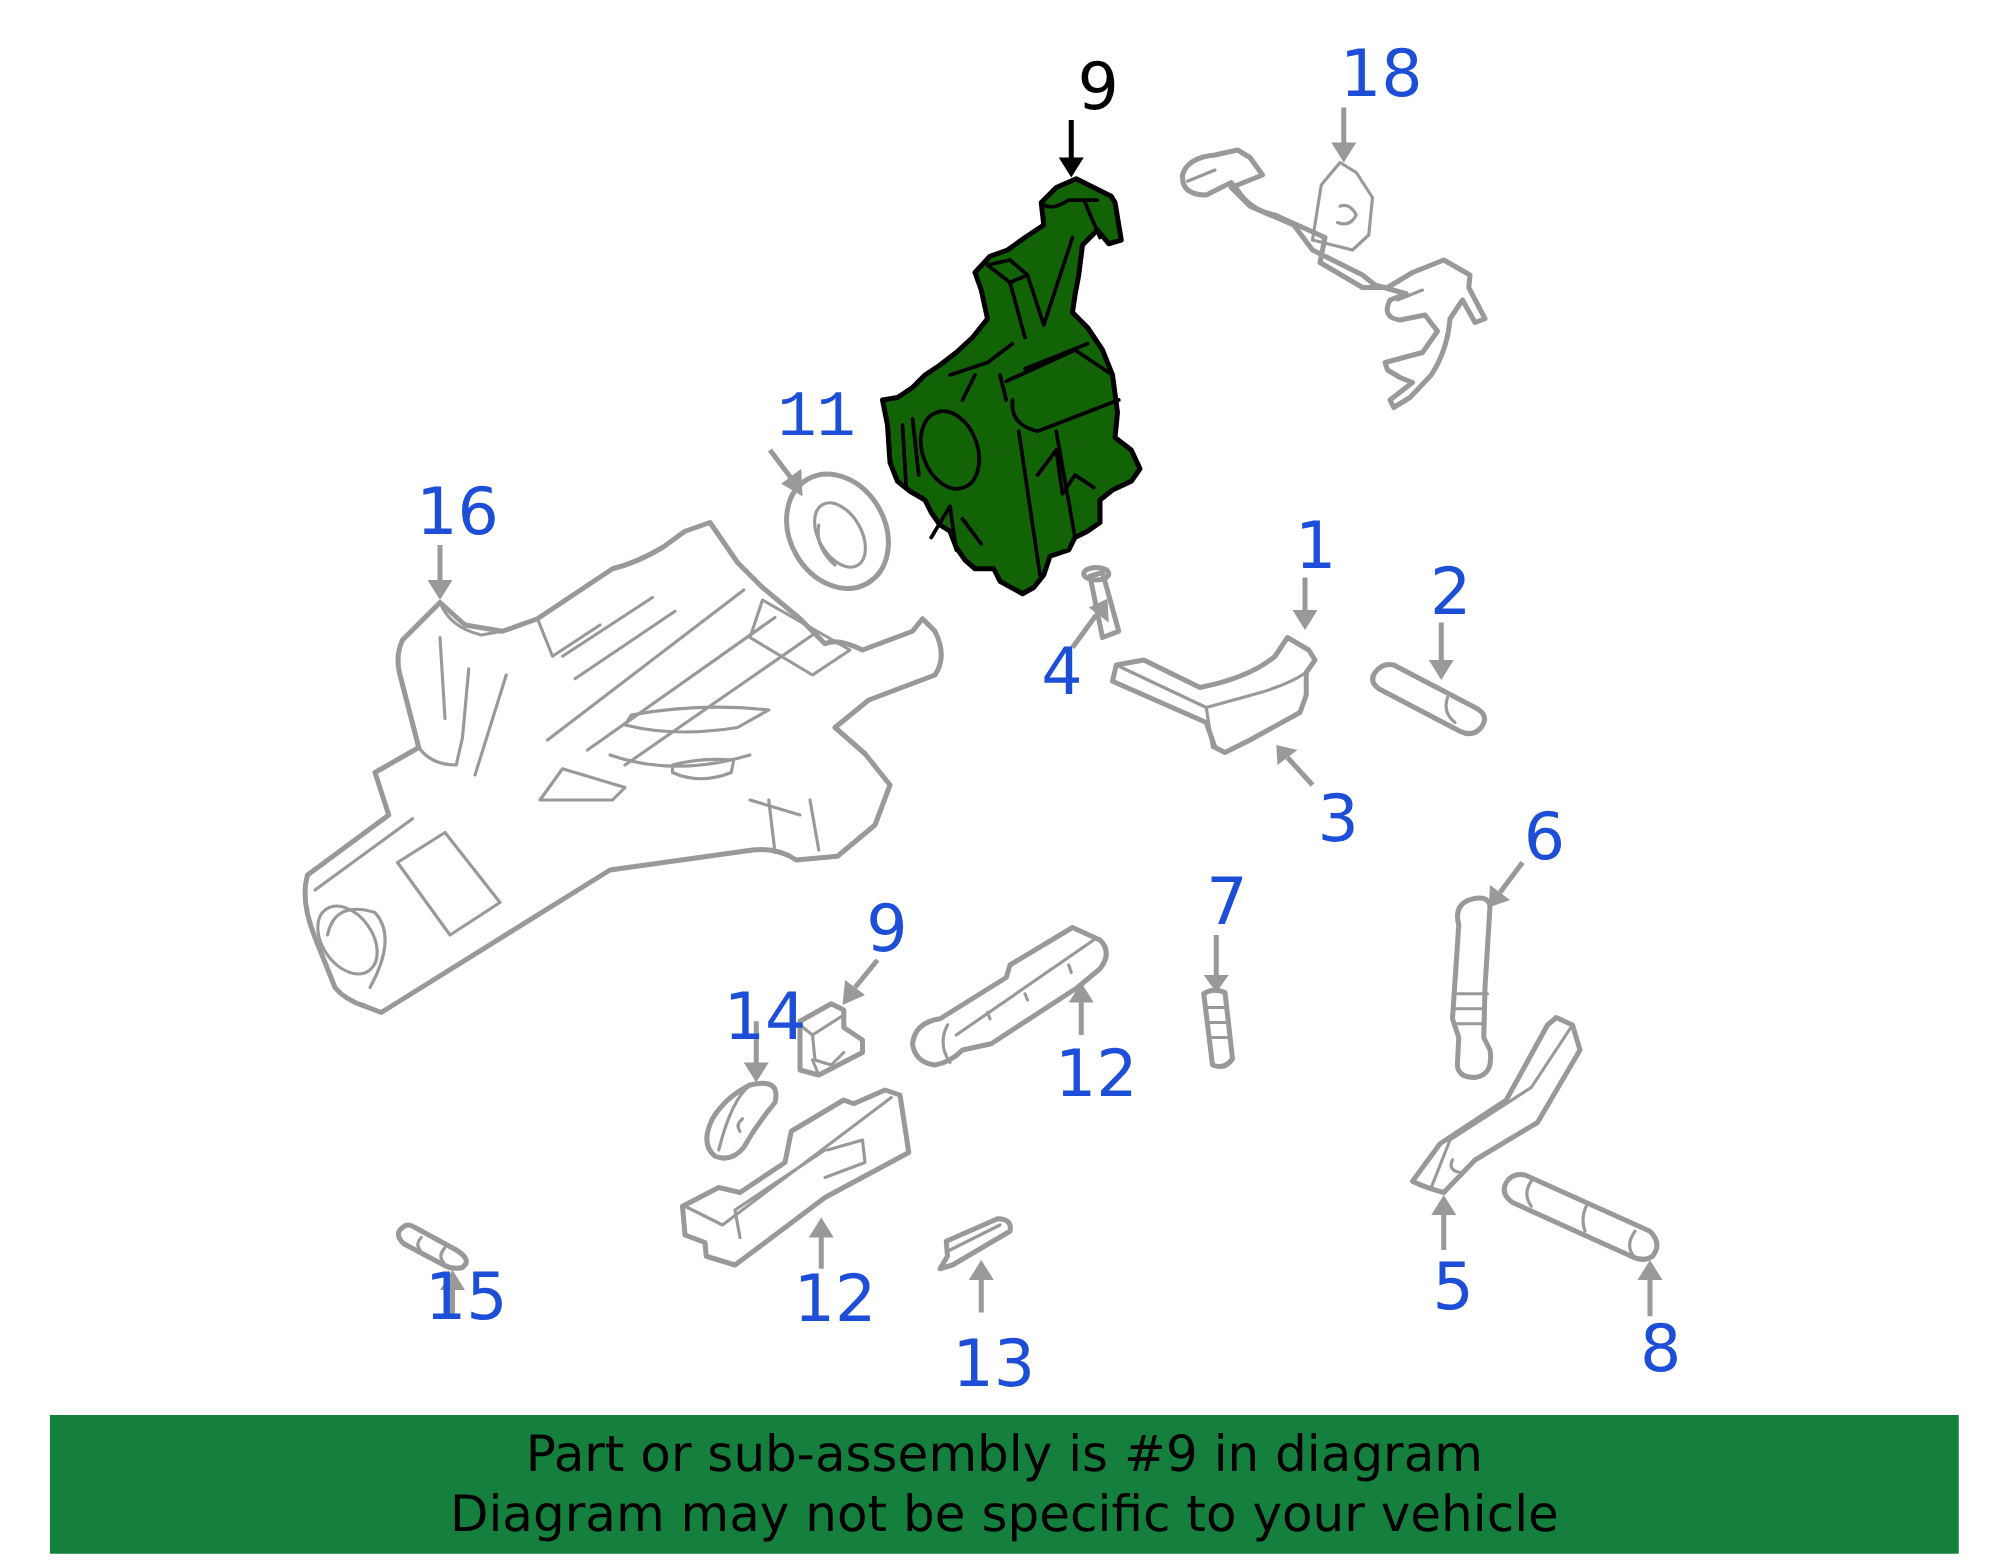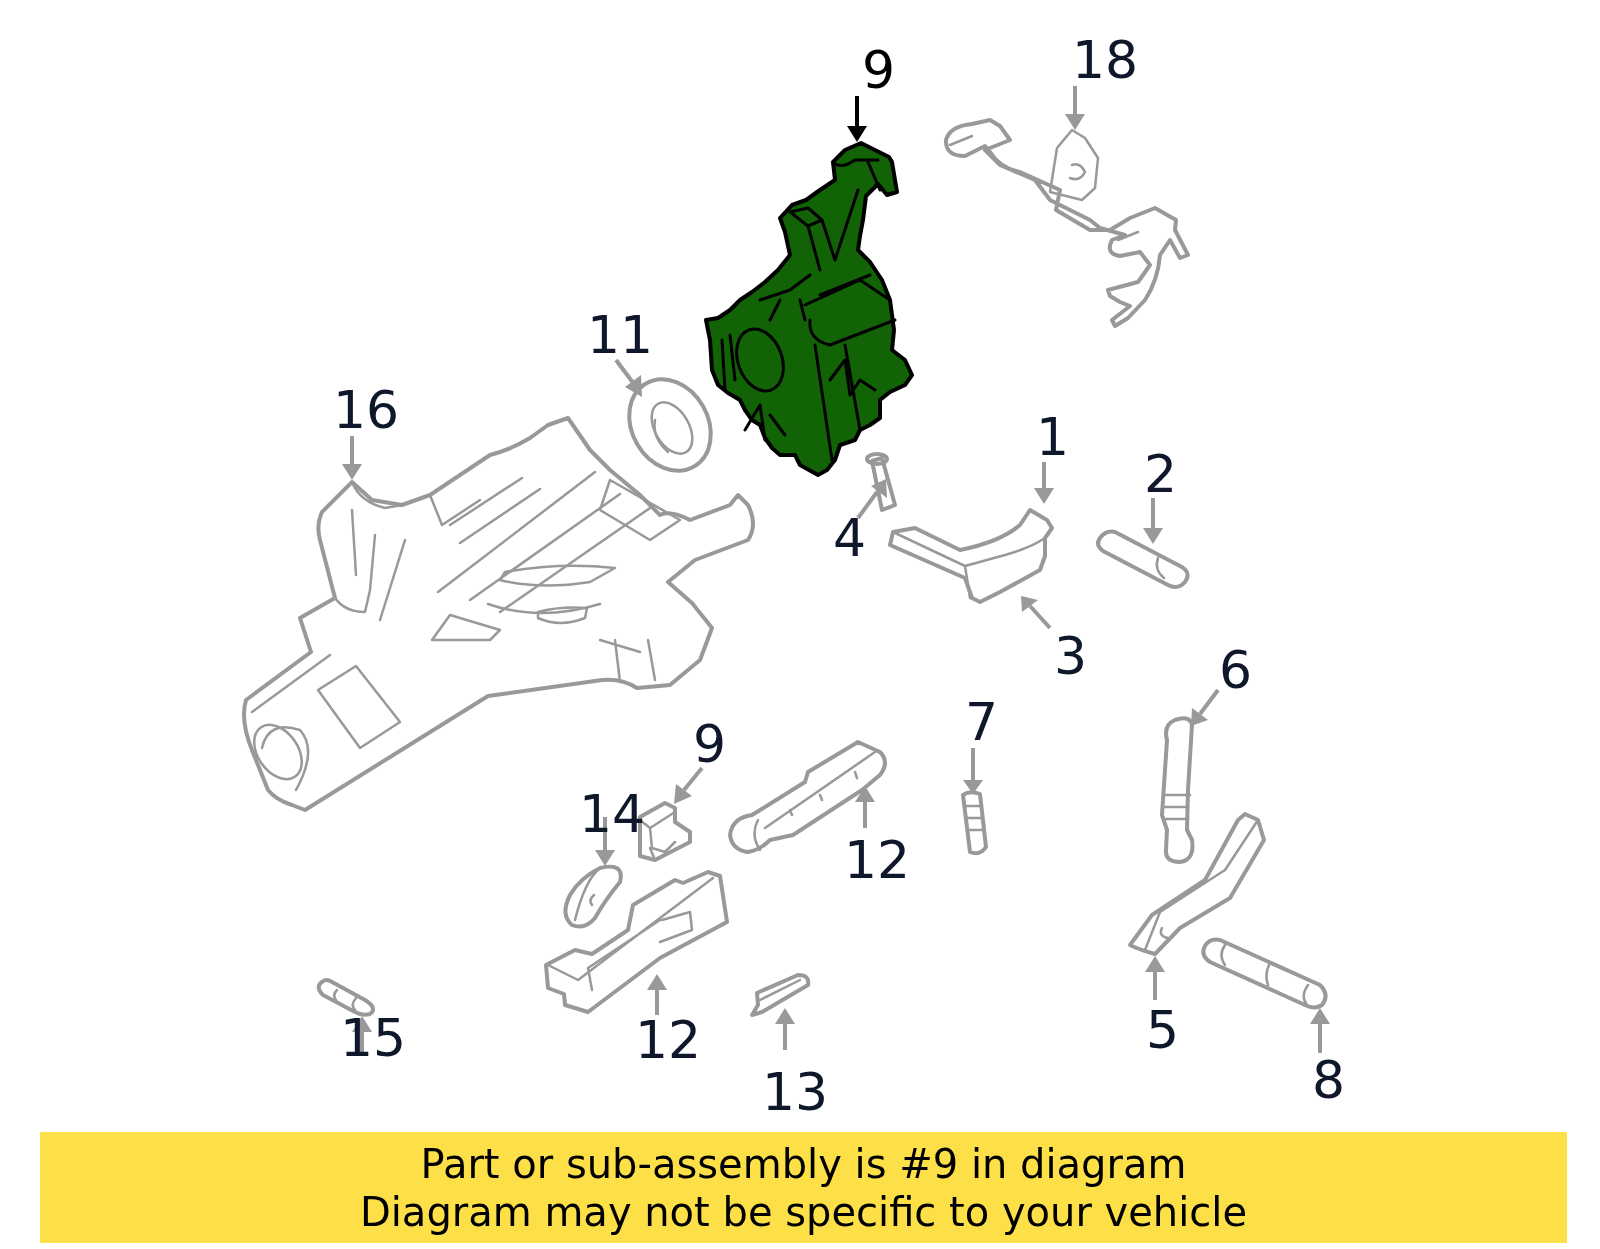--- a/index.html
+++ b/index.html
@@ -1,23 +1,23 @@
 <!DOCTYPE html>
 <html><head>
 <meta charset="utf-8">
 <style>
   html, body { margin: 0; padding: 0; background: #ffffff; }
   body { width: 1600px; height: 1249px; position: relative; overflow: hidden;
          font-family: "DejaVu Sans", sans-serif; }
   #diagram { position: absolute; left: 0; top: 0; width: 1600px; height: 1249px; }
   .callout { position: absolute; font-family: "DejaVu Sans", sans-serif; font-size: 52px;
-             line-height: 1; color: #0f172a; white-space: nowrap; }
+             line-height: 1; color: #1d4ed8; white-space: nowrap; }
   .callout.active { color: #000000; }
   #banner { position: absolute; left: 40px; top: 1132px; width: 1527px; height: 111px;
-            background: #fde047; color: #000; text-align: center;
+            background: #15803d; color: #000; text-align: center;
             font-family: "DejaVu Sans", sans-serif; font-size: 40px; line-height: 48px;
             display: flex; flex-direction: column; justify-content: center; }
   .gray { fill: none; stroke: #999999; stroke-width: 4; stroke-linejoin: round; stroke-linecap: round; }
   .gray-thin { fill: none; stroke: #999999; stroke-width: 2.5; stroke-linejoin: round; stroke-linecap: round; }
   .arrow-g { stroke: #999999; stroke-width: 4; fill: none; }
   .arrowhead-g { fill: #999999; }
   .part9 { fill: #116306; stroke: #000; stroke-width: 4; stroke-linejoin: round; }
   .part9-line { fill: none; stroke: #000; stroke-width: 3; stroke-linecap: round; stroke-linejoin: round; }
 </style>
 </head>
@@ -190,21 +190,21 @@
       <polygon class="arrowhead-g" points="775,1024 795,1024 785,1008"></polygon>
 
     <line class="arrow-g" x1="362" y1="1055" x2="362" y2="1030"></line>
       <polygon class="arrowhead-g" points="352,1032 372,1032 362,1016"></polygon>
   </g>
 </svg>
 
 <div class="callout active" style="left:862px;top:44px;">9</div>
 <div class="callout" style="left:1072px;top:34px;">18</div>
 <div class="callout" style="left:333px;top:384px;">16</div>
-<div class="callout" style="left:587px;top:309px;">11</div>
+<div class="callout" style="left:622px;top:309px;font-family:Liberation Mono, monospace;">11</div>
 <div class="callout" style="left:1036px;top:411px;">1</div>
 <div class="callout" style="left:1144px;top:448px;">2</div>
 <div class="callout" style="left:833px;top:512px;">4</div>
 <div class="callout" style="left:1054px;top:630px;">3</div>
 <div class="callout" style="left:1219px;top:644px;">6</div>
 <div class="callout" style="left:965px;top:696px;">7</div>
 <div class="callout" style="left:693px;top:718px;">9</div>
 <div class="callout" style="left:579px;top:764px;margin-top:24px;">14</div>
 <div class="callout" style="left:844px;top:834px;">12</div>
 <div class="callout" style="left:1146px;top:1004px;">5</div>

